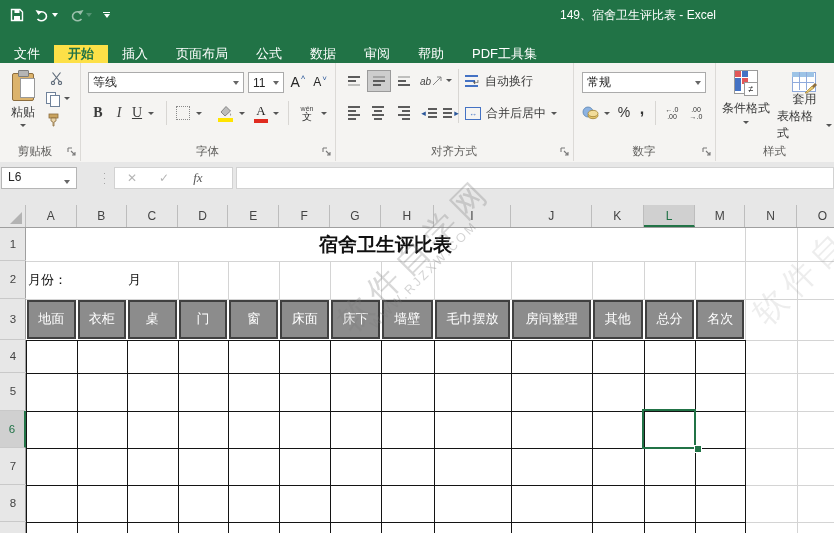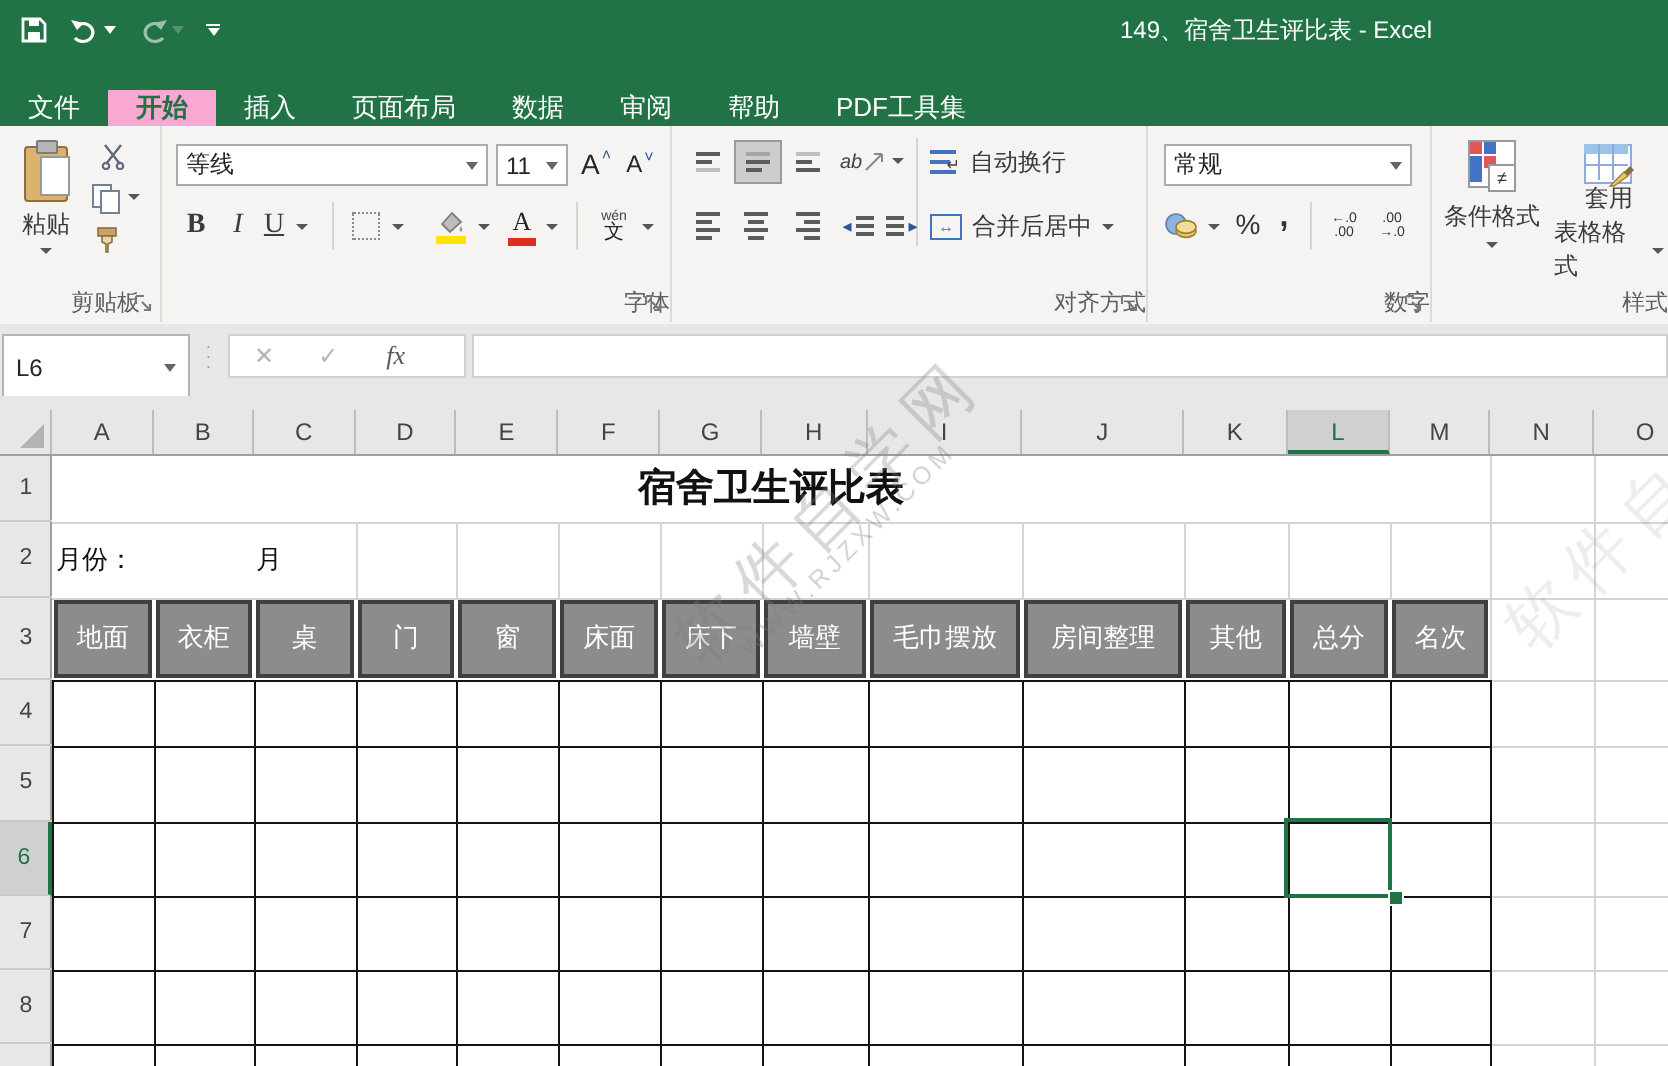--- a/index.html
+++ b/index.html
@@ -10,28 +10,28 @@
   #titlebar{position:absolute;left:0;top:0;width:834px;height:30px;background:#217346;color:#fff}
   .qat{position:absolute;left:10px;top:0;height:30px;display:flex;align-items:center;gap:11px}
   .qicon{display:flex;align-items:center;gap:2px}
   .caret{width:0;height:0;border-left:3.5px solid transparent;border-right:3.5px solid transparent;border-top:4px solid #fff;display:inline-block}
   .caret.dim{border-top-color:#7fae97}
   .dim2{opacity:.55}
   #wintitle{position:absolute;left:480px;top:0;width:316px;height:30px;line-height:30px;text-align:center;font-size:12px;white-space:nowrap}
   
   #tabstrip{position:absolute;left:0;top:30px;width:834px;height:33px;background:#217346;display:flex;align-items:stretch;color:#fff;font-size:13px}
   .tab{padding:0 14px;display:flex;align-items:center;white-space:nowrap}
-  .tab.active{background:#f9a8d4;color:#217346;font-weight:bold}
+  .tab.active{background:#fde047;color:#217346;font-weight:bold}
   #tellme{display:flex;align-items:center;gap:6px;margin-left:20px;font-size:13px}
   .bulb{width:9px;height:9px;border:1.4px solid #fff;border-radius:50%;position:relative}
   .bulb:after{content:"";position:absolute;left:2px;top:9px;width:3px;height:3px;border-left:1.4px solid #fff;border-right:1.4px solid #fff}
   
   #ribbon{position:absolute;left:0;top:63px;width:834px;height:99px;background:#f5f4f2;border-bottom:1px solid #d0cecb;font-size:12px;color:#3b3b3b}
   .grp{position:absolute;top:0;height:98px;border-right:1px solid #dcdad7}
-  .grp-label{position:absolute;bottom:2px;left:0;right:0;text-align:right;font-size:11.5px;color:#605f5d}
+  .grp-label{position:absolute;bottom:2px;left:0;right:0;text-align:center;font-size:11.5px;color:#605f5d}
   .launcher{position:absolute;bottom:4px;right:3px;width:10px;height:10px}
   .combo{position:absolute;background:#fff;border:1px solid #ababab;font-size:12px;color:#262626;display:flex;align-items:center;padding:0 4px;box-sizing:border-box}
   .combo .caret{border-top-color:#666;margin-left:auto}
   .dd{width:0;height:0;border-left:3px solid transparent;border-right:3px solid transparent;border-top:3.5px solid #555;display:inline-block;vertical-align:middle}
   .vsep{position:absolute;width:1px;background:#d8d6d3}
   .bars{display:inline-flex;flex-direction:column;gap:2px}
   .bars i{display:block;height:2px;background:#5c5c5c}
   .icnbtn{position:absolute;display:flex;align-items:center;justify-content:center}
   .hl{background:#cdcdcd;border:1px solid #9a9a9a}
   .minitxt{font-size:7px;line-height:7px;color:#333;text-align:center}
@@ -98,20 +98,21 @@
   </div>
   <div id="wintitle">149、宿舍卫生评比表  -  Excel</div>
 </div>
 
 <div id="tabstrip">
   <div id="tabs" style="display:flex;align-items:flex-end">
       <div class="tab">文件</div>
       <div class="tab active">开始</div>
       <div class="tab">插入</div>
       <div class="tab">页面布局</div>
+      <div class="tab">公式</div>
       <div class="tab">数据</div>
       <div class="tab">审阅</div>
       <div class="tab">帮助</div>
       <div class="tab">PDF工具集</div>
     </div>
 </div>
 
 <div id="ribbon">
 
   <div class="grp" style="left:0;width:80px">
@@ -344,21 +345,21 @@
       <span style="display:flex;align-items:center;gap:3px">
           <span>表格格式</span>
           <span class="dd"></span>
         </span>
     </div>
     <div class="grp-label">样式</div>
   </div>
 </div>
 
 <div id="fbar">
-  <div class="whitebox" style="left:1px;top:5px;width:94px;height:22px;display:flex;align-items:center;padding:16px 6px">
+  <div class="whitebox" style="left:1px;top:5px;width:76px;height:22px;display:flex;align-items:flex-end;padding:4px 6px">
     <span style="font-size:12px;color:#262626">L6</span>
     <span class="caret" style="border-top-color:#666;margin-left:auto"></span>
   </div>
   <div style="position:absolute;left:103px;top:9px;width:4px;height:14px;color:#9a9a9a;font-size:9px;line-height:5px">∙<br>∙<br>∙</div>
   <div class="whitebox" style="left:114px;top:5px;width:119px;height:22px;display:flex;align-items:center;border-color:#d2d2d2">
     <span style="color:#b5b5b5;font-size:12px;margin-left:12px">✕</span>
     <span style="color:#b5b5b5;font-size:12px;margin-left:22px">✓</span>
     <span style="color:#595959;font-size:13px;font-style:italic;font-family:'Liberation Serif',serif;margin-left:24px">fx</span>
   </div>
   <div class="whitebox" style="left:236px;top:5px;width:598px;height:22px;border-color:#d2d2d2"></div>

